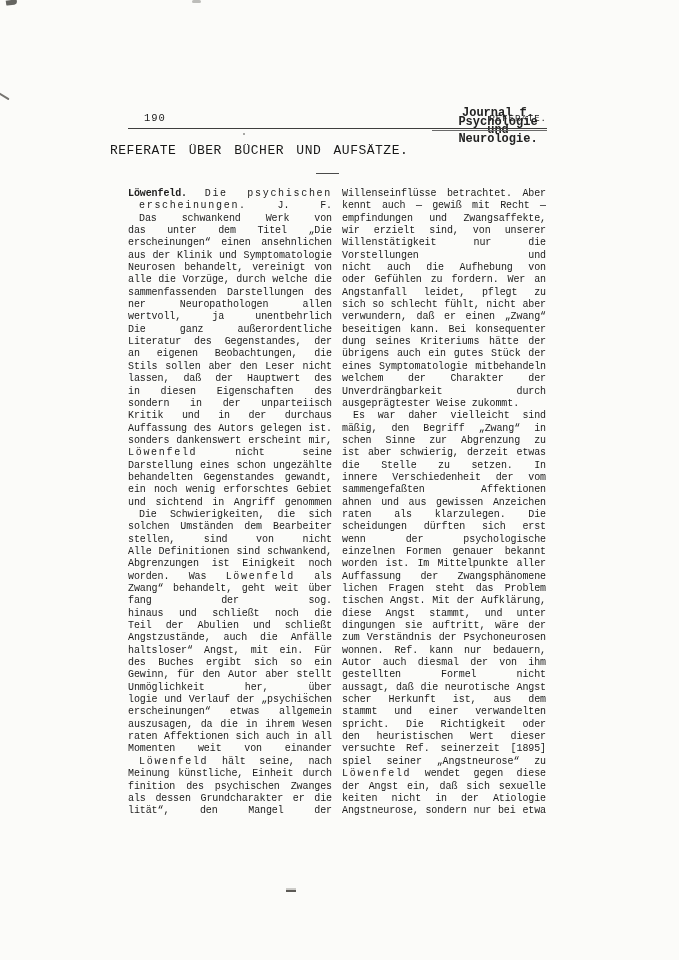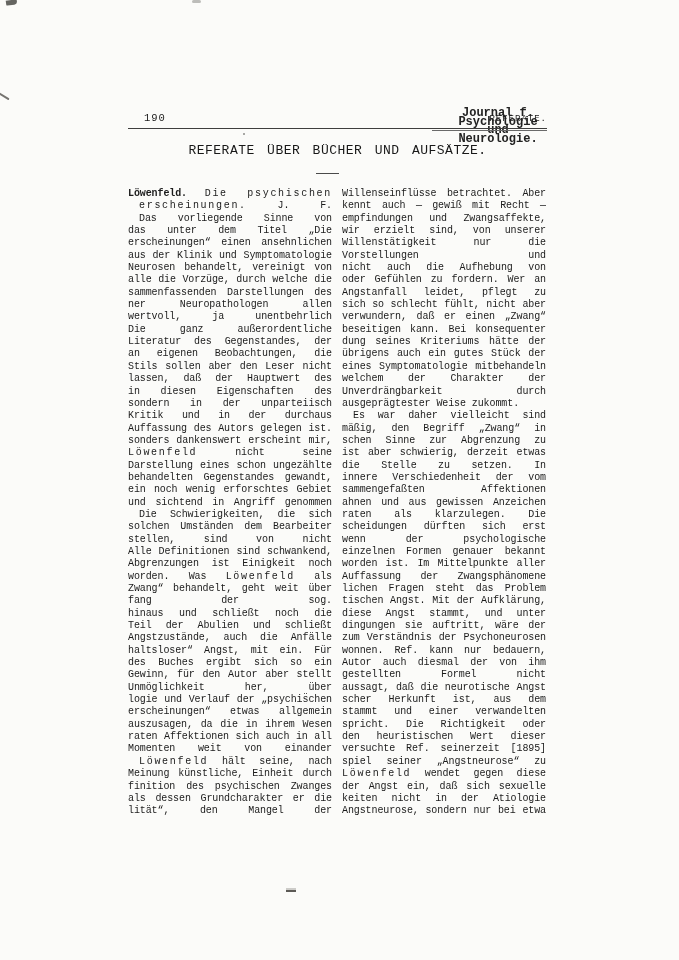--- a/index.html
+++ b/index.html
@@ -11,21 +11,21 @@
   }
   
   .header{position:absolute;top:111px;left:128px;width:419px;height:18px;}
   .page-number{position:absolute;left:16px;top:1px;font-size:10.5px;letter-spacing:1px;}
   .running-title{position:absolute;left:16px;right:0;top:3px;text-align:right;font-size:9px;letter-spacing:1px;}
   .journal-name{position:absolute;right:4px;top:-2px;width:90px;text-align:center;
     font-size:12px;line-height:8.6px;font-weight:600;color:#222;}
   .header-rule{position:absolute;top:128px;left:128px;width:419px;height:1px;background:#3e3e3e;}
   .header-rule2{position:absolute;top:130px;left:432px;width:115px;height:1px;background:#6a6a6a;}
   
-  .section-title{position:absolute;top:143px;left:110px;width:455px;text-align:center;
+  .section-title{position:absolute;top:143px;left:110px;width:455px;text-align:left;
     font-size:13px;letter-spacing:.5px;word-spacing:4px;font-weight:400;color:#181818;}
   .title-dash{position:absolute;top:173px;left:316px;width:23px;height:1px;background:#4a4a4a;}
   
   .columns{position:absolute;top:188px;left:128px;width:419px;display:flex;align-items:flex-end;}
   .col{width:204px;}
   .col-divider{width:1px;background:#6f6f6f;margin:0 4px 0 5px;}
   .tline{
     font-size:10px;line-height:12.35px;height:12.35px;overflow:hidden;
     text-align:justify;text-align-last:justify;letter-spacing:-0.1px;white-space:normal;
   }
@@ -64,21 +64,21 @@
   <div class="header-rule"></div>
   <div class="header-rule2"></div>
 
   <div class="section-title">REFERATE ÜBER BÜCHER UND AUFSÄTZE.</div>
   <div class="title-dash"></div>
 
   <div class="columns">
     <div class="col">
         <div class="tline"><span class="s-b">Löwenfeld.</span><span> </span><span class="s-sp">Die psychischen Zwangs-</span></div>
         <div class="tline ind"><span class="s-sp">erscheinungen.</span><span> J. F. Bergmann, 1904..</span></div>
-        <div class="tline ind"><span>Das vorliegende Sinne von </span><span class="s-sp">Löwenfeld</span><span>,</span></div>
+        <div class="tline ind"><span>Das schwankend Werk von </span><span class="s-sp">Löwenfeld</span><span>,</span></div>
         <div class="tline"><span>das unter dem Titel „Die psychischen Zwangs-</span></div>
         <div class="tline"><span>erscheinungen“ einen ansehnlichen Ausschnitt</span></div>
         <div class="tline"><span>aus der Klinik und Symptomatologie der</span></div>
         <div class="tline"><span>Neurosen behandelt, vereinigt von neuem</span></div>
         <div class="tline"><span>alle die Vorzüge, durch welche die zu-</span></div>
         <div class="tline"><span>sammenfassenden Darstellungen des Münche-</span></div>
         <div class="tline"><span>ner Neuropathologen allen Fachgenossen</span></div>
         <div class="tline"><span>wertvoll, ja unentbehrlich geworden sind.</span></div>
         <div class="tline"><span>Die ganz außerordentliche Beherrschung der</span></div>
         <div class="tline"><span>Literatur des Gegenstandes, der Reichtum</span></div>

